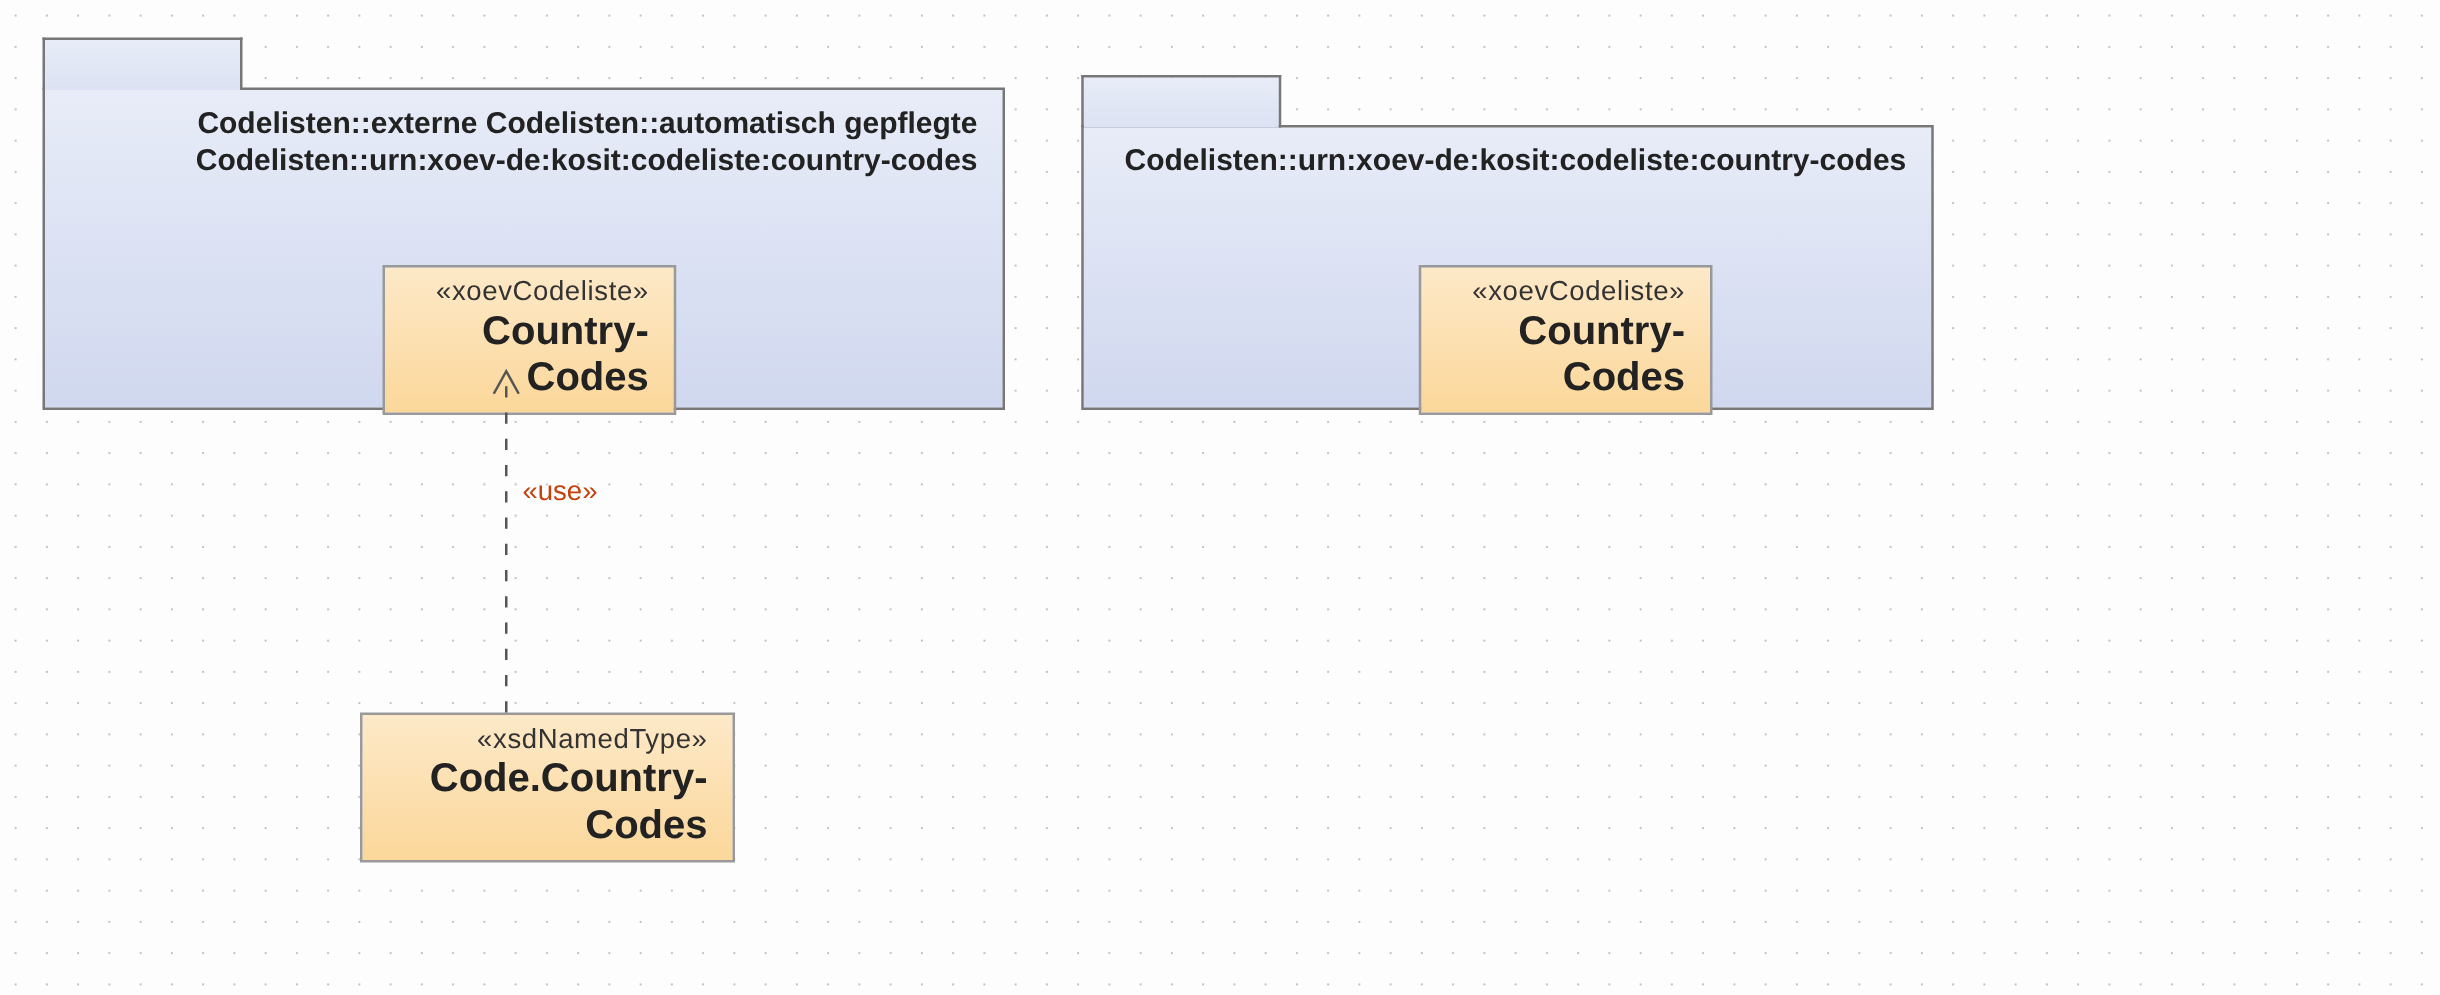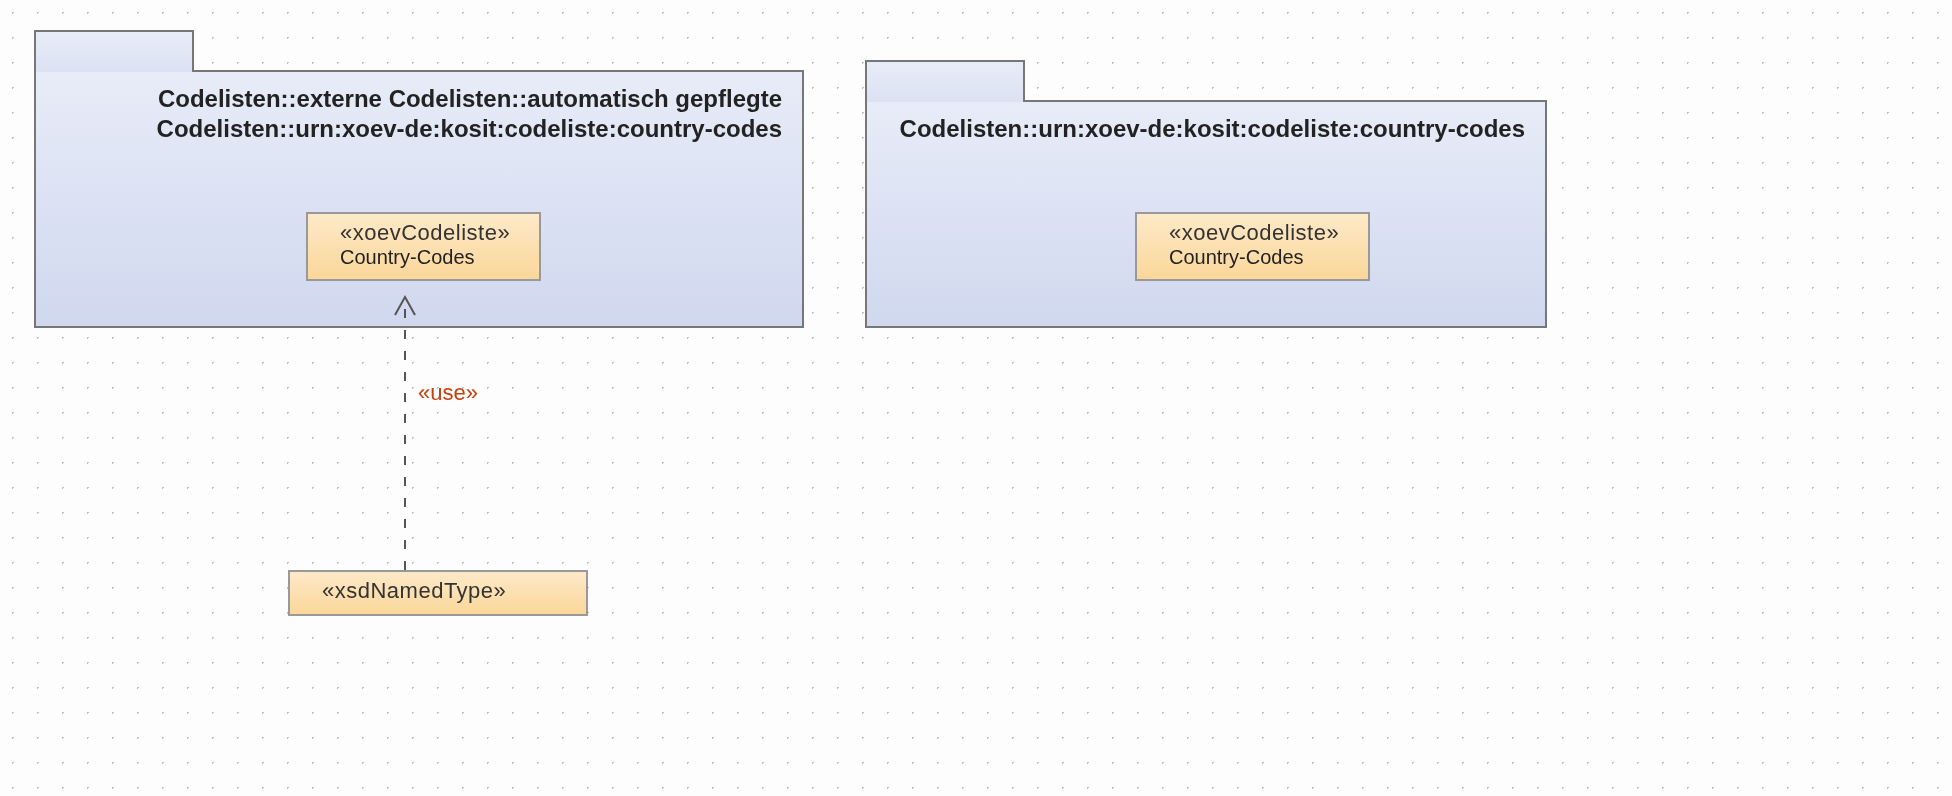--- a/index.html
+++ b/index.html
@@ -33,31 +33,31 @@
       font-size: 24px;
       font-weight: bold;
       color: #222;
       padding: 12px 20px 8px;
       line-height: 1.25;
     }
     .classifier {
       position: absolute;
       border: 2px solid #999;
       background: linear-gradient(to bottom, #fde9c8, #fbd79a);
-      text-align: left;
-      padding: 6px 32px 10px;
+      text-align: right;
+      padding: 6px 20px 10px;
     }
     .stereotype {
       font-size: 22px;
       color: #333;
       letter-spacing: 0.5px;
     }
     .classname {
-      font-size: 20px;
-      font-weight: normal;
+      font-size: 32px;
+      font-weight: bold;
       color: #222;
     }
     .dep-label {
       position: absolute;
       font-size: 22px;
       color: #c2410c;
     }
     svg.overlay {
       position: absolute;
       top: 0; left: 0;
@@ -81,20 +81,21 @@
   <div class="package-tab"></div>
   <div class="package-title">Codelisten::urn:xoev-de:kosit:codeliste:country-codes</div>
   <div class="classifier" style="left:268px; top:110px; width:235px;">
     <div class="stereotype">«xoevCodeliste»</div>
     <div class="classname">Country-Codes</div>
   </div>
 </div>
 
 <div class="classifier" style="left:248px; top:570px; width:300px;margin-left:40px;">
   <div class="stereotype">«xsdNamedType»</div>
+  <div class="classname">Code.Country-Codes</div>
 </div>
 
 <div class="dep-label" style="left:418px; top:380px;">«use»</div>
 
 <svg class="overlay">
   <line x1="405" y1="570" x2="405" y2="300" stroke="#555" stroke-width="2" stroke-dasharray="9 12"></line>
   <polyline points="395,315 405,297 415,315" fill="none" stroke="#555" stroke-width="2"></polyline>
 </svg>
 
 </body></html>

